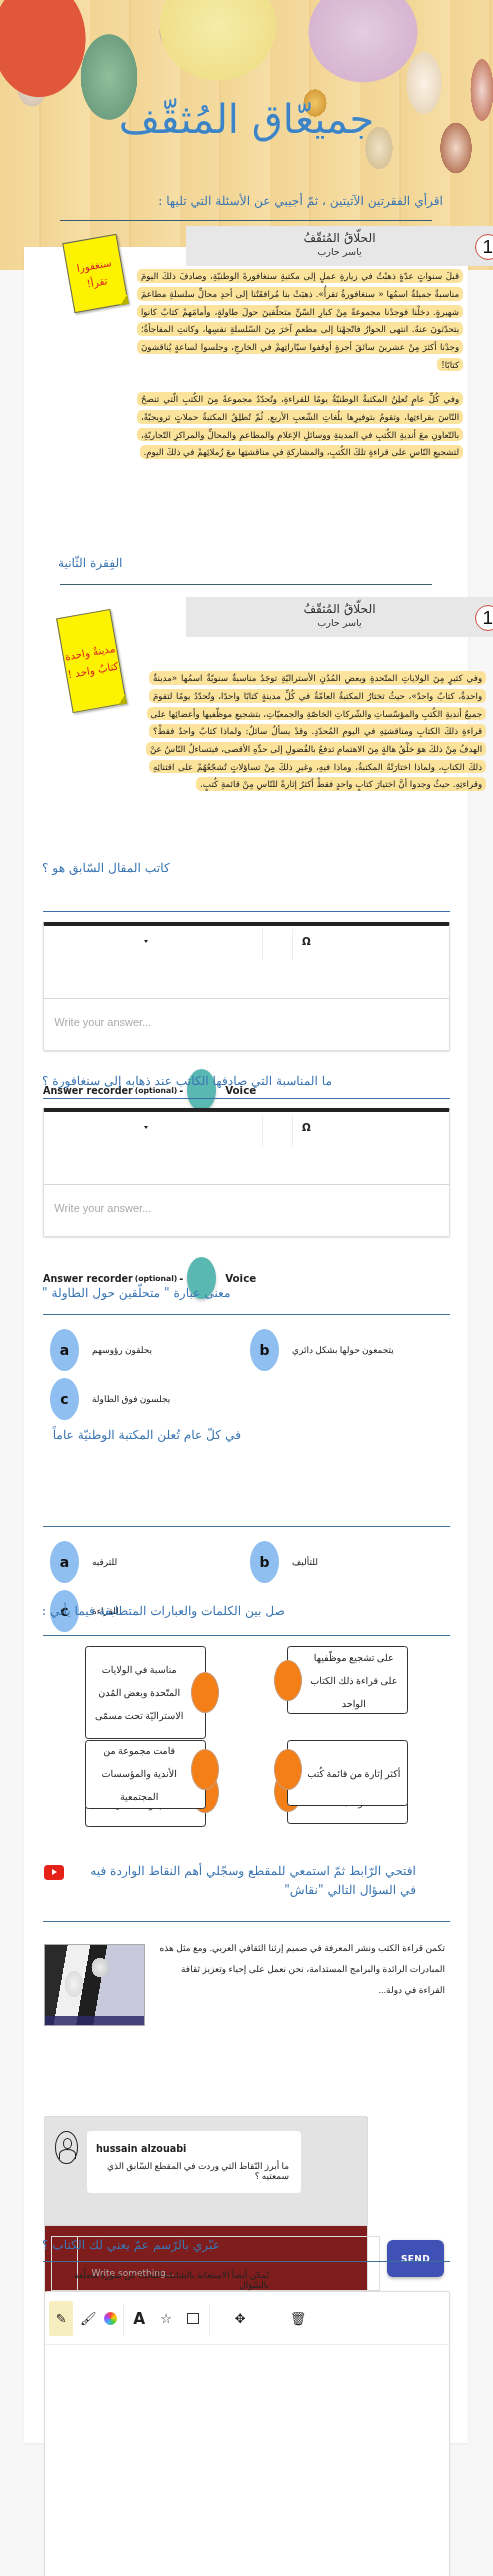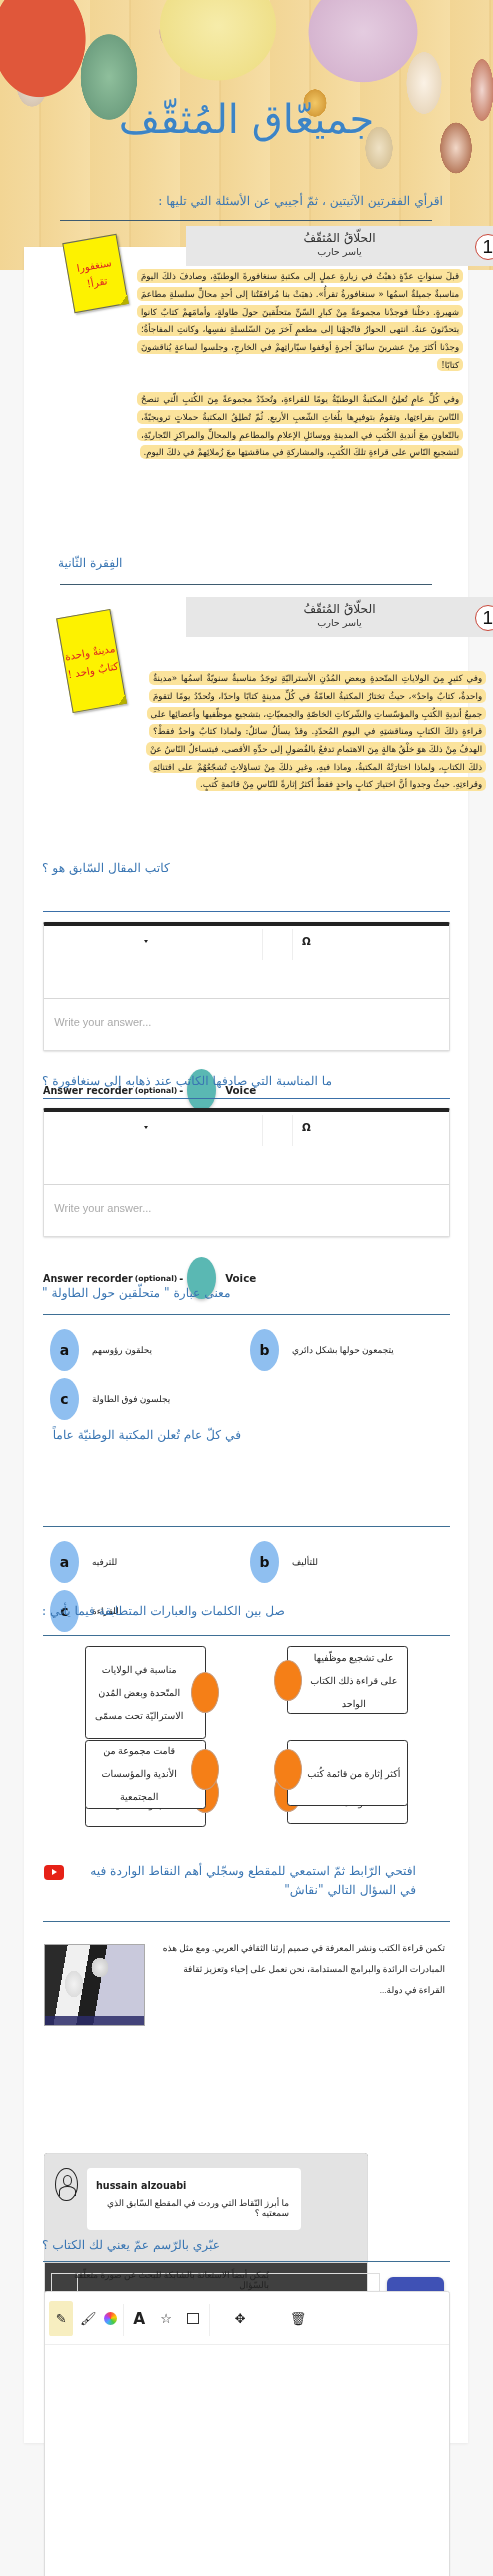--- a/index.html
+++ b/index.html
@@ -102,23 +102,23 @@
 
   .yt-icon { position: absolute; width: 20px; height: 14.8px; background: #e62117; border-radius: 3.9px; }
   .yt-icon::after { content: ""; position: absolute; left: 7.7px; top: 3.9px; border-left: 5.1px solid #fff; border-top: 3.2px solid transparent; border-bottom: 3.2px solid transparent; }
 
   .link-thumb { position: absolute; width: 101px; height: 82px; border: 0.6px solid #aaa;
     background:
       radial-gradient(ellipse 18px 26px at 29px 39px, #f3f3f3 0%, #ddd 50%, transparent 51%),
       radial-gradient(ellipse 14px 16px at 55px 22.5px, #ececec 0%, #cfcfcf 60%, transparent 61%),
       linear-gradient(100deg, #2a2a2a 0 20%, #f0f0f0 20% 40%, #1f1f1f 40% 55%, #c9c9dc 55% 100%); }
   .link-thumb::after { content: ""; position: absolute; left: 0; bottom: 0; width: 100%; height: 9px; background: #2c2c68; opacity: 0.85; }
-  .link-text { position: absolute; direction: rtl; text-align: right; font-family: Liberation Serif, serif; font-size: 9px; line-height: 21px; color: #222; }
-
-  .discussion { position: absolute; left: 44px; width: 324px; border: 0.6px solid #ddd; border-radius: 2.6px; background: #404040; margin-top: 37px; }
+  .link-text { position: absolute; direction: rtl; text-align: right; font-family: Liberation Sans, sans-serif; font-size: 9px; line-height: 21px; color: #222; }
+
+  .discussion { position: absolute; left: 44px; width: 324px; border: 0.6px solid #ddd; border-radius: 2.6px; background: #7f1d1d; }
   .discussion .thread { height: 109px; background: #e3e3e3; position: relative; border-bottom: 0.6px solid #d6d6d6; }
   .discussion .avatar { position: absolute; left: 10.3px; top: 14px; width: 22.5px; height: 33px; border: 1.3px solid #222; border-radius: 50%; }
   .discussion .avatar::before { content: ""; position: absolute; left: 6.4px; top: 5.8px; width: 7px; height: 9px; border: 1.3px solid #222; border-radius: 50%; }
   .discussion .avatar::after { content: ""; position: absolute; left: 2.6px; top: 17.3px; width: 14.8px; height: 9px; border: 1.3px solid #222; border-bottom: none; border-radius: 50% 50% 0 0; }
   .discussion .bubble { position: absolute; left: 42px; top: 14px; width: 214px; height: 62px; background: #fff; border-radius: 3.9px; padding: 11.6px 9px; }
   .discussion .bubble .who { font-family: "DejaVu Sans", sans-serif; font-weight: bold; font-size: 9.6px; color: #222; }
   .discussion .bubble .msg { direction: rtl; text-align: right; font-family: "Liberation Serif", serif; font-size: 9px; color: #222; margin-top: 7.7px; width: 193px; }
   .discussion .composer { height: 74px; position: relative; }
   .discussion .comp-input { position: absolute; left: 6.4px; top: 9.6px; width: 329px; height: 55px; border: 0.6px solid #ddd; }
   .discussion .comp-gutter { position: absolute; left: 0; top: 0; width: 26px; height: 100%; border-right: 0.6px solid #ddd; }

